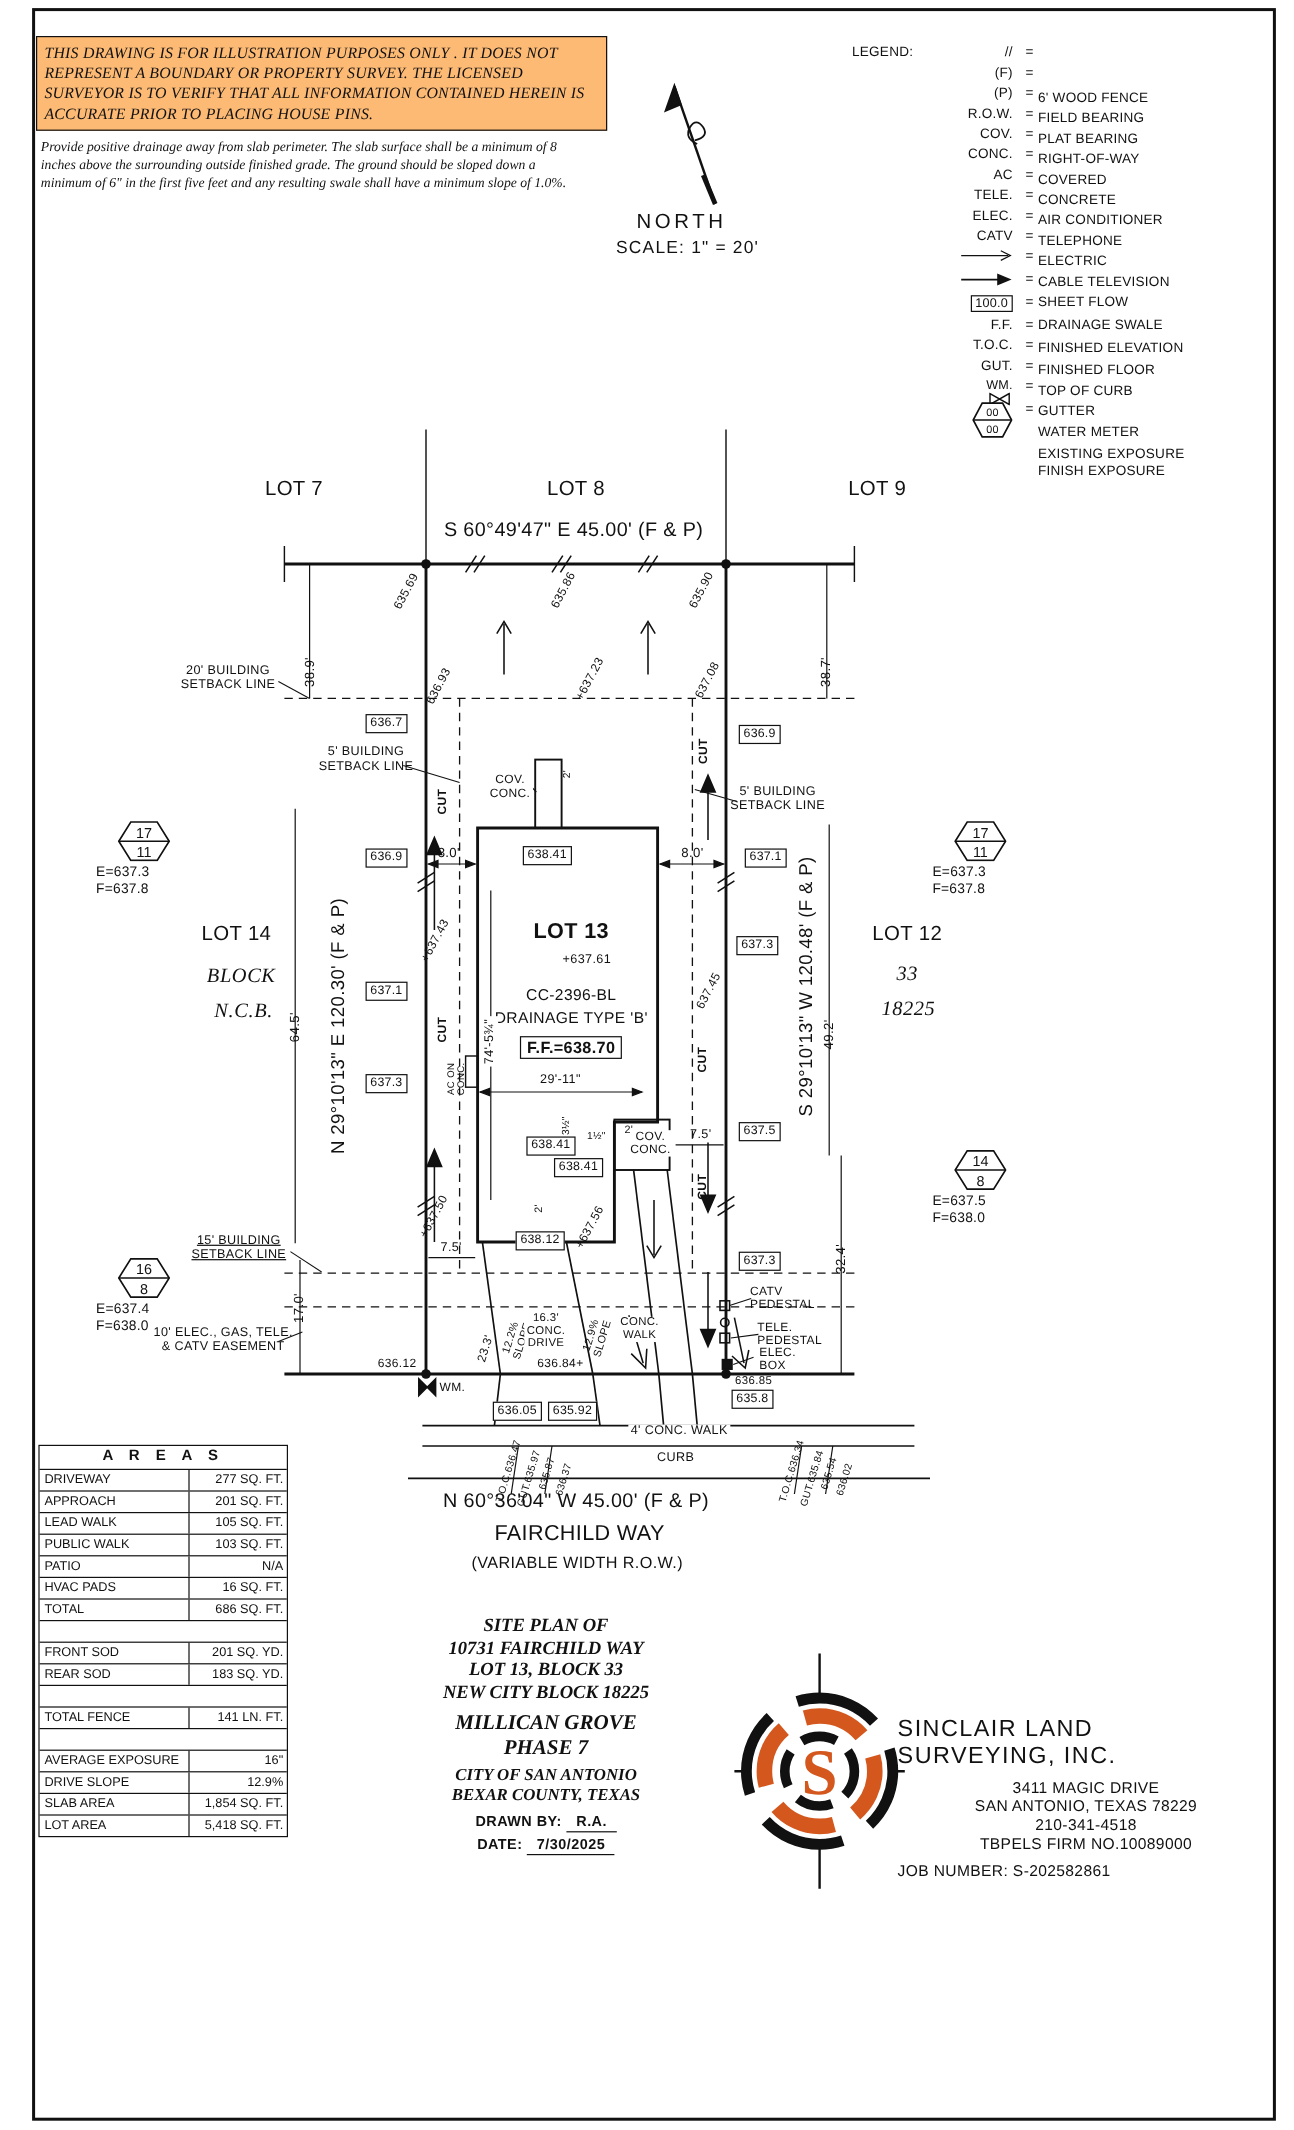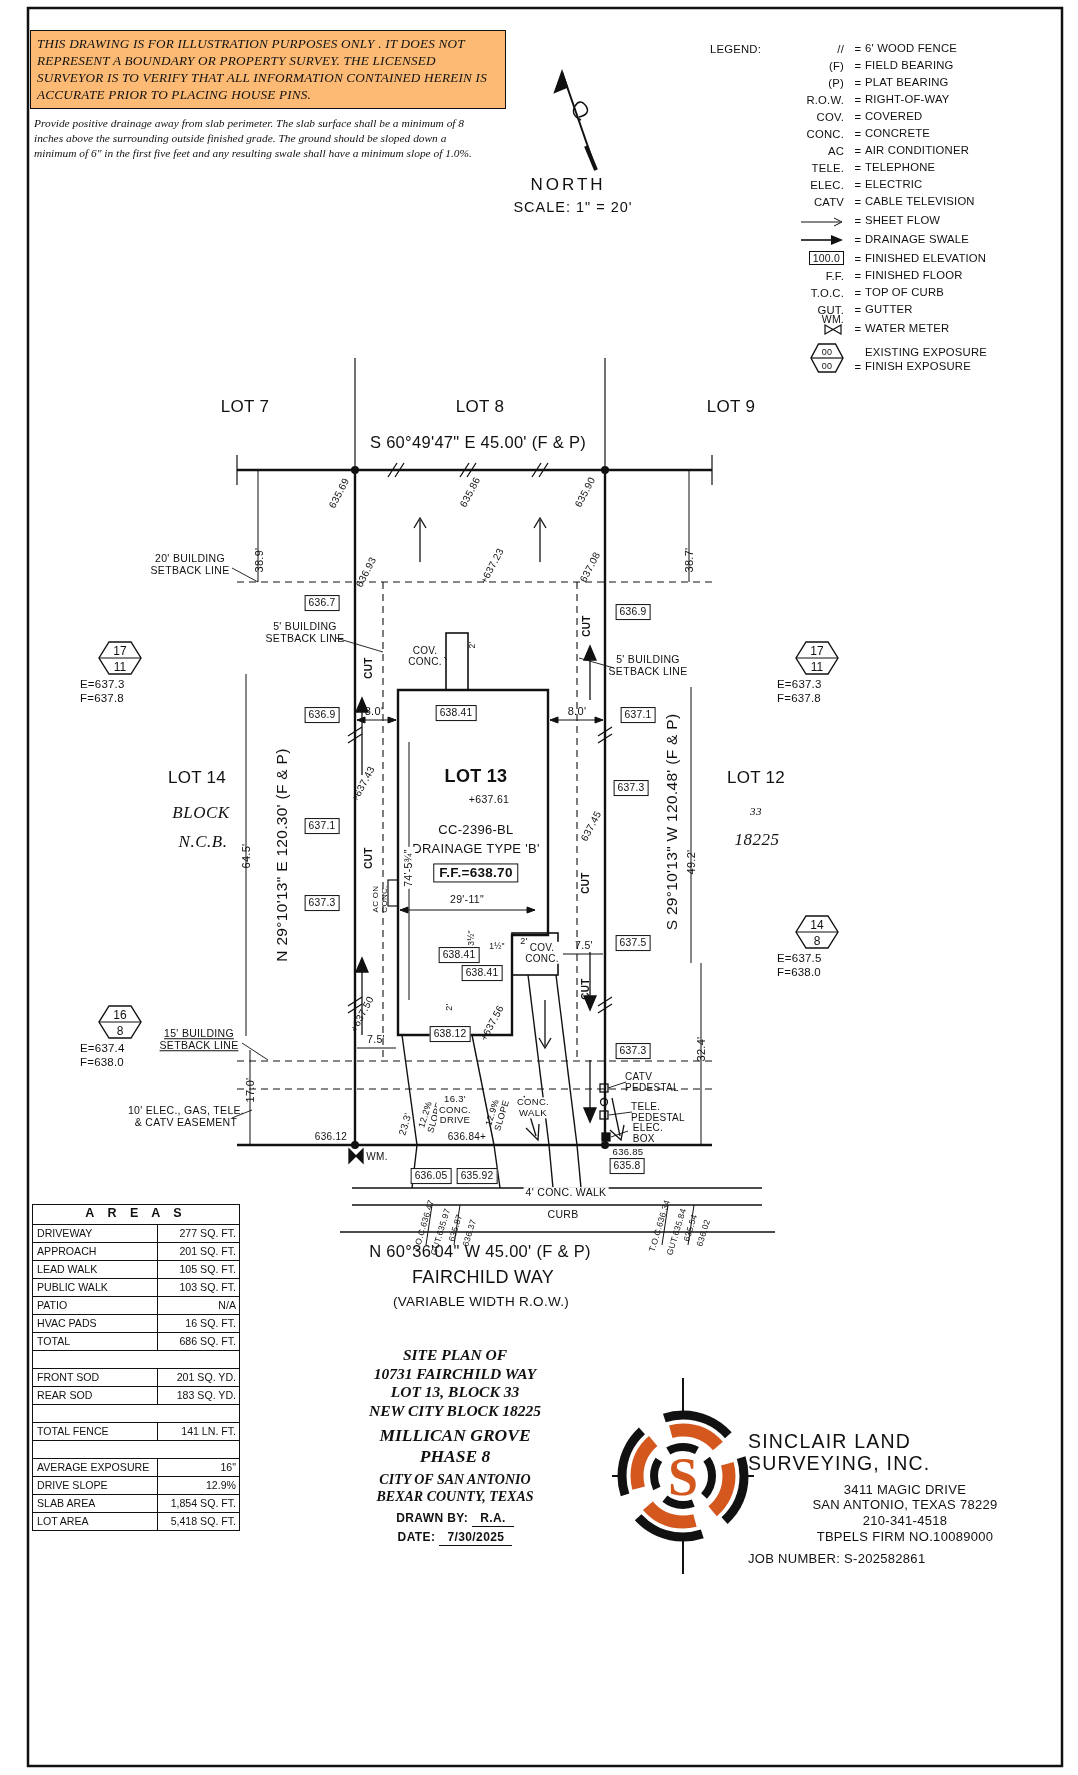--- a/index.html
+++ b/index.html
@@ -16,42 +16,42 @@
   .note{position:absolute;left:34px;top:116px;width:452px;font-family:"Liberation Serif",serif;
         font-style:italic;font-size:11.4px;line-height:1.3;z-index:3;}
 
   .north-label{position:absolute;left:498px;top:175px;width:140px;text-align:center;
                font-size:17px;letter-spacing:3px;z-index:3;}
   .scale-label{position:absolute;left:468px;top:199px;width:210px;text-align:center;
                font-size:14.5px;letter-spacing:1px;z-index:3;}
 
   
   .legend{position:absolute;left:710px;top:38px;width:348px;z-index:3;}
-  .lg-row{display:flex;align-items:flex-end;height:17px;font-size:11.3px;letter-spacing:.2px;}
+  .lg-row{display:flex;align-items:flex-start;height:17px;font-size:11.3px;letter-spacing:.2px;}
   .lg-row.mid{height:19px}
   .lg-row.tall{height:38px}
   .lg-title{width:58px;flex:none;}
   .lg-sym{width:76px;flex:none;text-align:right;padding-right:7px;display:flex;justify-content:flex-end;align-items:center;gap:3px;}
   .lg-eq{width:14px;flex:none;text-align:center;}
   .lg-meaning{white-space:pre-line;line-height:1.25;margin-top:37px;}
   .lg-box{border:1.1px solid #111;padding:0 3px;font-size:10.5px;}
   .wm-label{font-size:10.5px;display:block;}
   .wm-stack{display:flex;flex-direction:column;align-items:center;line-height:1;}
 
   
   .pl{position:absolute;white-space:pre-line;text-align:center;line-height:1.12;
       letter-spacing:.3px;color:#111;z-index:3;}
   .pl.si{font-family:"Liberation Serif",serif;font-style:italic;letter-spacing:.5px;}
   .pl.b{font-weight:bold;}
   .pl.box{border:1.6px solid #111;padding:1px 5px;background:#fff;}
   .pl.wbg{background:#fff;padding:0 2px;}
   .pl.l{text-align:left;}
   .elev-box{position:absolute;border:1.2px solid #111;background:#fff;padding:0 3px;
             font-size:10.3px;line-height:1.35;transform:translate(-50%,-50%);z-index:3;letter-spacing:.2px;}
-  .exp-marker{position:absolute;width:84px;z-index:3;}
+  .exp-marker{position:absolute;width:84px;z-index:3;margin-top:43px;}
   .exp-marker svg{display:block;margin:0 auto;}
   .exp-ef{font-size:11.5px;line-height:1.25;text-align:left;padding-left:2px;margin-top:2px;letter-spacing:.2px;}
 
   
   .areas{position:absolute;left:32px;top:1204px;width:206px;border:1.8px solid #111;background:#fff;z-index:3;}
   .ar-title{height:18px;border-bottom:1.4px solid #111;font-weight:bold;text-align:center;
             font-size:12.5px;letter-spacing:5px;padding-top:1px;}
   .ar-row{display:flex;height:17px;border-bottom:1px solid #111;font-size:10.6px;}
   .ar-row:last-child{border-bottom:none;}
   .ar-label{flex:1;padding:2px 0 0 4px;border-right:1px solid #111;white-space:nowrap;overflow:hidden;}
@@ -374,21 +374,21 @@
 
   <div class="layer">
       <div class="pl " style="left: 245px; top: 407px; font-size: 17px; transform: translate(-50%, -50%);">LOT 7</div>
       <div class="pl " style="left: 480px; top: 407px; font-size: 17px; transform: translate(-50%, -50%);">LOT 8</div>
       <div class="pl " style="left: 731px; top: 407px; font-size: 17px; transform: translate(-50%, -50%);">LOT 9</div>
       <div class="pl " style="left: 478px; top: 442px; font-size: 16.5px; transform: translate(-50%, -50%);">S 60°49'47" E  45.00'  (F &amp; P)</div>
       <div class="pl " style="left: 197px; top: 778px; font-size: 17px; transform: translate(-50%, -50%);">LOT 14</div>
       <div class="pl si" style="left: 201px; top: 813px; font-size: 17px; transform: translate(-50%, -50%);">BLOCK</div>
       <div class="pl si" style="left: 203px; top: 842px; font-size: 17px; transform: translate(-50%, -50%);">N.C.B.</div>
       <div class="pl " style="left: 756px; top: 778px; font-size: 17px; transform: translate(-50%, -50%);">LOT 12</div>
-      <div class="pl si" style="left: 756px; top: 811px; font-size: 11px; transform: translate(-50%, -50%);">33</div>
+      <div class="pl si" style="left: 756px; top: 811px; font-size: 17px; transform: translate(-50%, -50%);">33</div>
       <div class="pl si" style="left: 757px; top: 840px; font-size: 17px; transform: translate(-50%, -50%);">18225</div>
       <div class="pl b" style="left: 476px; top: 776px; font-size: 18px; transform: translate(-50%, -50%);">LOT 13</div>
       <div class="pl " style="left: 489px; top: 800px; font-size: 10.5px; transform: translate(-50%, -50%);">+637.61</div>
       <div class="pl " style="left: 476px; top: 830px; font-size: 13px; transform: translate(-50%, -50%);">CC-2396-BL</div>
       <div class="pl " style="left: 476px; top: 849px; font-size: 13px; transform: translate(-50%, -50%);">DRAINAGE TYPE 'B'</div>
       <div class="pl b box" style="left: 476px; top: 873px; font-size: 13.5px; transform: translate(-50%, -50%);">F.F.=638.70</div>
       <div class="pl " style="left: 282px; top: 855px; font-size: 15.5px; transform: translate(-50%, -50%) rotate(-90deg);">N 29°10'13" E 120.30' (F &amp; P)</div>
       <div class="pl " style="left: 672px; top: 822px; font-size: 15.5px; transform: translate(-50%, -50%) rotate(-90deg);">S 29°10'13" W 120.48' (F &amp; P)</div>
       <div class="pl " style="left: 480px; top: 1251px; font-size: 16.5px; transform: translate(-50%, -50%);">N 60°36'04" W  45.00'  (F &amp; P)</div>
       <div class="pl " style="left: 483px; top: 1277px; font-size: 18px; transform: translate(-50%, -50%);">FAIRCHILD WAY</div>
@@ -590,21 +590,21 @@
       </div>
   </div>
 
   <div class="titleblock">
     <div>
         <div class="tb-line" style="font-size: 15.5px;">SITE PLAN OF</div>
         <div class="tb-line" style="font-size: 15.5px;">10731 FAIRCHILD WAY</div>
         <div class="tb-line" style="font-size: 15.5px;">LOT 13, BLOCK 33</div>
         <div class="tb-line" style="font-size: 15.5px;">NEW CITY BLOCK 18225</div>
         <div class="tb-line gap" style="font-size: 17.5px;">MILLICAN GROVE</div>
-        <div class="tb-line" style="font-size: 17.5px;">PHASE 8</div>
+        <div class="tb-line" style="font-size: 17.5px;">PHASE 7</div>
         <div class="tb-line gap" style="font-size: 14px;">CITY OF SAN ANTONIO</div>
         <div class="tb-line" style="font-size: 14px;">BEXAR COUNTY, TEXAS</div>
       </div>
     <div class="tb-meta">
       <span>DRAWN BY:</span><span class="u">R.A.</span>
     </div>
     <div class="tb-meta">
       <span>DATE:</span><span class="u">7/30/2025</span>
     </div>
   </div>

